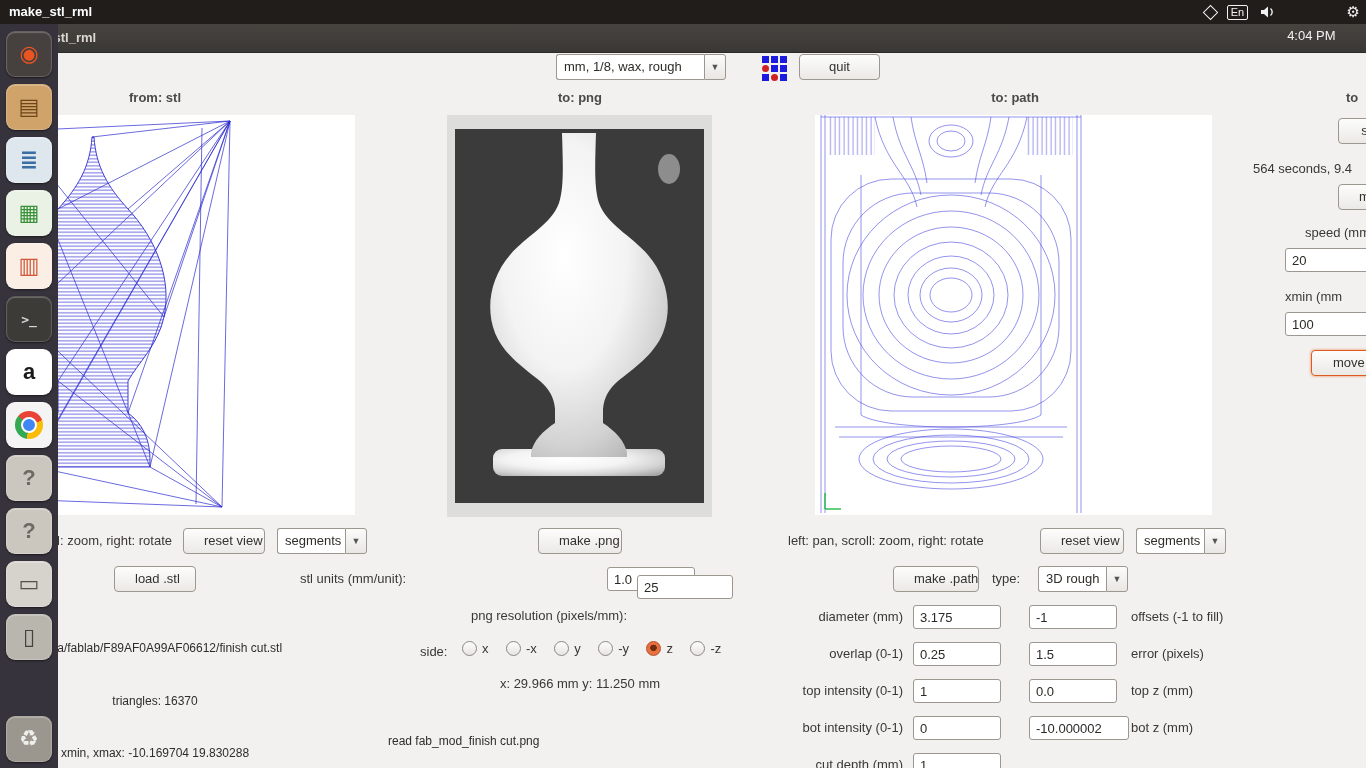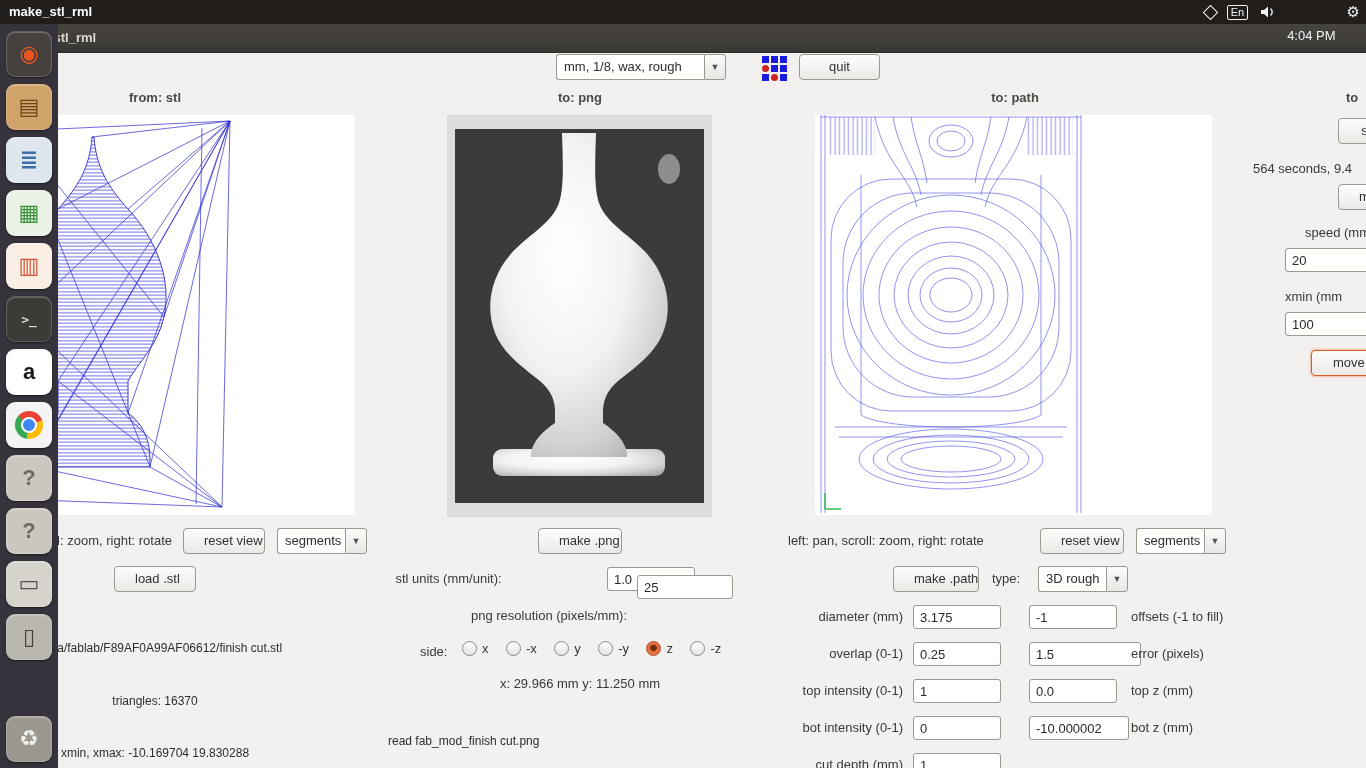--- a/index.html
+++ b/index.html
@@ -130,21 +130,21 @@
           </radialGradient>
         </defs>
         <rect x="0" y="0" width="249" height="374" fill="#3b3b3b"></rect>
         <ellipse cx="214" cy="40" rx="11" ry="15" fill="#8d8d8d"></ellipse>
         <rect x="38" y="320" width="172" height="27" rx="9" fill="url(#vg)"></rect>
         <path fill="url(#vg)" d="M107,4 L141,4 C140,36 139,58 144,74 C152,96 176,106 193,126 C212,148 218,178 208,204 C199,226 178,240 163,252 C154,260 149,268 148,280 L148,294 C160,302 170,312 172,324 L172,328 L76,328 L76,324 C78,312 88,302 100,294 L100,280 C99,268 94,260 85,252 C70,240 49,226 40,204 C30,178 36,148 55,126 C72,106 96,96 104,74 C109,58 108,36 107,4 Z"></path>
       </svg>
     </div>
     <button class="btn" style="left:538px;top:476px;width:84px;">make .png</button>
 
-    <div class="lbl" style="left:300px;top:519px;width:297px;text-align:center;">stl units (mm/unit):</div>
+    <div class="lbl" style="left:300px;top:519px;width:297px;text-align:left;">stl units (mm/unit):</div>
     <input class="field" style="left: 607px; top: 515px; width: 88px;" value="1.0">
 
     <div class="lbl" style="left:330px;top:556px;width:297px;text-align:right;">png resolution (pixels/mm):</div>
     <input class="field" style="left: 637px; top: 523px; width: 96px;" value="25">
 
     <div style="position:absolute;left:420px;top:589px;white-space:nowrap;">
       <span class="radio-item" style="margin-right:10px;font-weight:normal;">
           <span>side:</span>
         </span>
       <label class="radio-item">
@@ -240,21 +240,21 @@
       <span class="arr">▼</span>
     </div>
 
     <div class="lbl" style="left:700px;top:553px;width:203px;text-align:right;line-height:24px;">diameter (mm)</div>
     <input class="field" style="left: 913px; top: 553px; width: 88px;" value="3.175">
     <input class="field" style="left: 1029px; top: 553px; width: 88px;" value="-1">
     <div class="lbl" style="left:1131px;top:553px;line-height:24px;">offsets (-1 to fill)</div>
 
     <div class="lbl" style="left:700px;top:590px;width:203px;text-align:right;line-height:24px;">overlap (0-1)</div>
     <input class="field" style="left: 913px; top: 590px; width: 88px;" value="0.25">
-    <input class="field" style="left: 1029px; top: 590px; width: 112px;" value="1.5">
+    <input class="field" style="left: 1029px; top: 590px; width: 88px;" value="1.5">
     <div class="lbl" style="left:1131px;top:590px;line-height:24px;">error (pixels)</div>
 
     <div class="lbl" style="left:700px;top:627px;width:203px;text-align:right;line-height:24px;">top intensity (0-1)</div>
     <input class="field" style="left: 913px; top: 627px; width: 88px;" value="1">
     <input class="field" style="left: 1029px; top: 627px; width: 88px;" value="0.0">
     <div class="lbl" style="left:1131px;top:627px;line-height:24px;">top z (mm)</div>
 
     <div class="lbl" style="left:700px;top:664px;width:203px;text-align:right;line-height:24px;">bot intensity (0-1)</div>
     <input class="field" style="left: 913px; top: 664px; width: 88px;" value="0">
     <input class="field" style="left: 1029px; top: 664px; width: 100px;" value="-10.000002">

